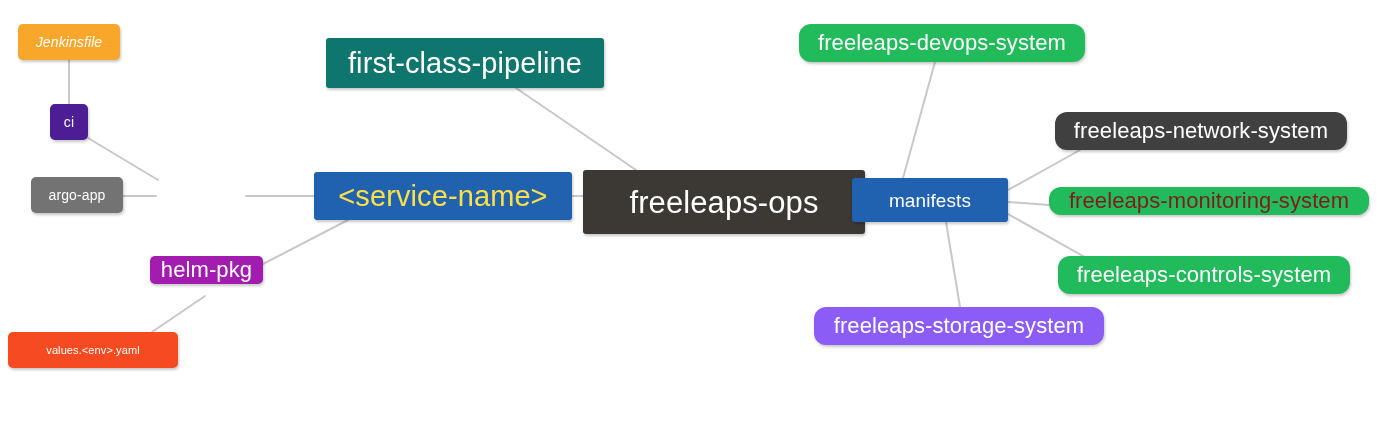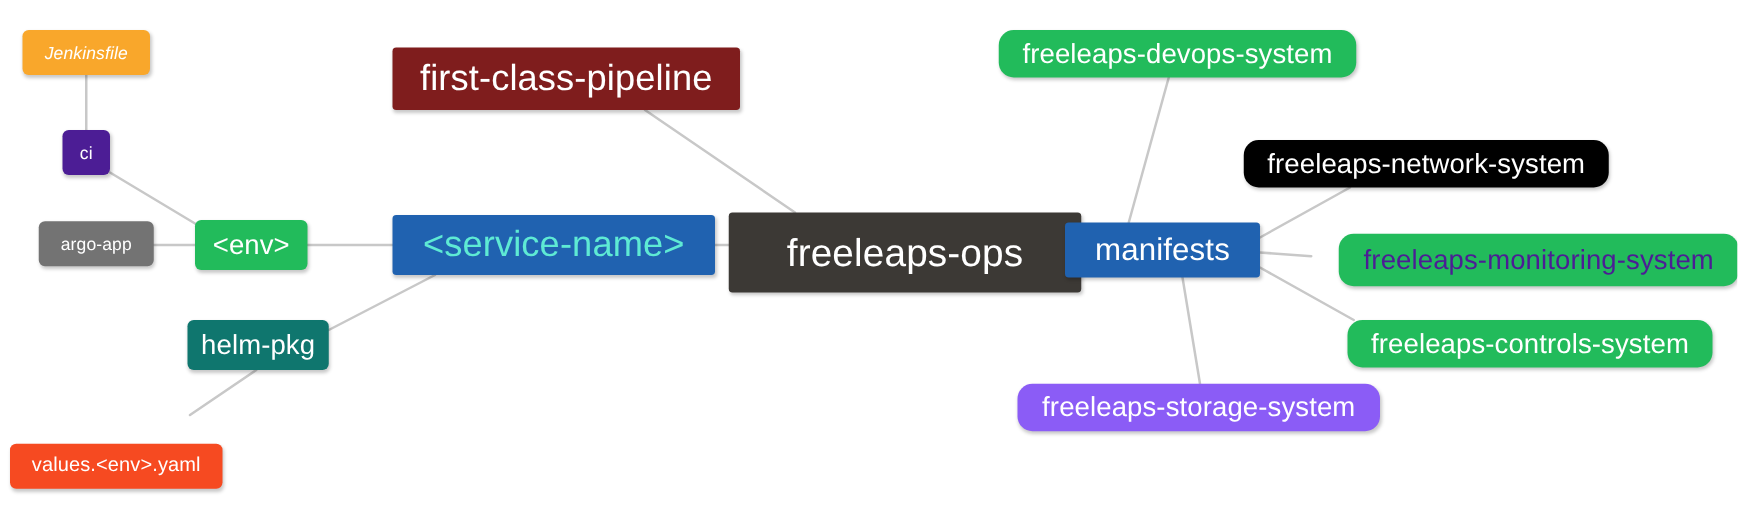--- a/index.html
+++ b/index.html
@@ -47,21 +47,21 @@
     font-size: 31px;
     border-radius: 3px;
   }
   .n-blue-lg {
     background: #2062b0;
     font-size: 29px;
     border-radius: 3px;
   }
   .n-blue-md {
     background: #2062b0;
-    font-size: 25px;
+    font-size: 19px;
     border-radius: 3px;
   }
   .n-green-lg {
     background: #22bb5b;
     font-size: 22px;
     border-radius: 12px;
   }
   .n-green-md {
     background: #22bb5b;
     font-size: 22px;
@@ -72,23 +72,22 @@
     font-size: 14px;
     border-radius: 5px;
   }
   .n-red {
     background: #f64a21;
     font-size: 14px;
     border-radius: 5px;
   }
   .n-red-sm {
     background: #f64a21;
-    font-size: 16px;
+    font-size: 11px;
     border-radius: 5px;
-    margin-top: 23px;
   }
 </style>
 </head>
 <body>
 
 <div id="canvas" style="background: rgb(255, 255, 255);">
 
   <svg id="edges" viewBox="0 0 1390 421" xmlns="http://www.w3.org/2000/svg">
       <line x1="69" y1="60" x2="69" y2="104" stroke="#c8c8c8" stroke-width="2" stroke-linecap="round"></line>
       <line x1="88" y1="138" x2="158" y2="180" stroke="#c8c8c8" stroke-width="2" stroke-linecap="round"></line>
@@ -111,61 +110,58 @@
     </div>
 
   <div class="node n-red" style="left: 50px; top: 104px; width: 38px; height: 36px; background: #4c1d95; color: rgb(255, 255, 255);">
       <span>ci</span>
     </div>
 
   <div class="node n-red" style="left: 31px; top: 177px; width: 92px; height: 36px; background: #737373; color: rgb(255, 255, 255);">
       <span>argo-app</span>
     </div>
 
-  <div class="node n-green-md" style="left: 156px; top: 176px; width: 90px; height: 40px; background: rgb(34, 187, 91); color: rgb(255, 255, 255);">
-      <span>&lt;env&gt;</span>
-    </div>
 
-  <div class="node n-green-md" style="left: 150px; top: 256px; width: 113px; height: 40px; background: #0f766e; color: rgb(255, 255, 255);">
+  <div class="node n-green-md" style="left: 150px; top: 256px; width: 113px; height: 28px; background: #a21caf; color: rgb(255, 255, 255);">
       <span>helm-pkg</span>
     </div>
 
   <div class="node n-red-sm" style="left: 8px; top: 332px; width: 170px; height: 36px; background: rgb(246, 74, 33); color: rgb(255, 255, 255);">
       <span>values.&lt;env&gt;.yaml</span>
     </div>
 
-  <div class="node n-blue-lg" style="left: 314px; top: 38px; width: 278px; height: 50px; background: #7f1d1d; color: rgb(255, 255, 255);">
+  <div class="node n-blue-lg" style="left: 326px; top: 38px; width: 278px; height: 50px; background: #0f766e; color: rgb(255, 255, 255);">
       <span>first-class-pipeline</span>
     </div>
 
-  <div class="node n-blue-lg" style="left: 314px; top: 172px; width: 258px; height: 48px; background: rgb(32, 98, 176); color: #5eead4;">
+  <div class="node n-blue-lg" style="left: 314px; top: 172px; width: 258px; height: 48px; background: rgb(32, 98, 176); color: #fde047;">
       <span>&lt;service-name&gt;</span>
     </div>
 
   <div class="node n-root" style="left: 583px; top: 170px; width: 282px; height: 64px; background: rgb(60, 57, 53); color: rgb(255, 255, 255);">
       <span>freeleaps-ops</span>
     </div>
 
   <div class="node n-blue-md" style="left: 852px; top: 178px; width: 156px; height: 44px; background: rgb(32, 98, 176); color: rgb(255, 255, 255);">
       <span>manifests</span>
     </div>
 
   <div class="node n-green-lg" style="left: 799px; top: 24px; width: 286px; height: 38px; background: rgb(34, 187, 91); color: rgb(255, 255, 255);">
       <span>freeleaps-devops-system</span>
     </div>
 
-  <div class="node n-green-lg" style="left: 995px; top: 112px; width: 292px; height: 38px; background: #000000; color: rgb(255, 255, 255);">
+  <div class="node n-green-lg" style="left: 1055px; top: 112px; width: 292px; height: 38px; background: #404040; color: rgb(255, 255, 255);">
       <span>freeleaps-network-system</span>
     </div>
 
-  <div class="node n-green-lg" style="left: 1049px; top: 187px; width: 320px; height: 42px; background: rgb(34, 187, 91); color: #4c1d95; margin-left: 22px;">
+  <div class="node n-green-lg" style="left: 1049px; top: 187px; width: 320px; height: 28px; background: rgb(34, 187, 91); color: #7f1d1d;">
       <span>freeleaps-monitoring-system</span>
     </div>
 
-  <div class="node n-green-lg" style="left: 1058px; top: 256px; width: 292px; height: 38px; background: rgb(34, 187, 91); color: rgb(255, 255, 255); margin-left: 20px;">
+  <div class="node n-green-lg" style="left: 1058px; top: 256px; width: 292px; height: 38px; background: rgb(34, 187, 91); color: rgb(255, 255, 255);">
       <span>freeleaps-controls-system</span>
     </div>
 
   <div class="node n-green-lg" style="left: 814px; top: 307px; width: 290px; height: 38px; background: #8b5cf6; color: rgb(255, 255, 255);">
       <span>freeleaps-storage-system</span>
     </div>
 
 </div>
 
 </body></html>

